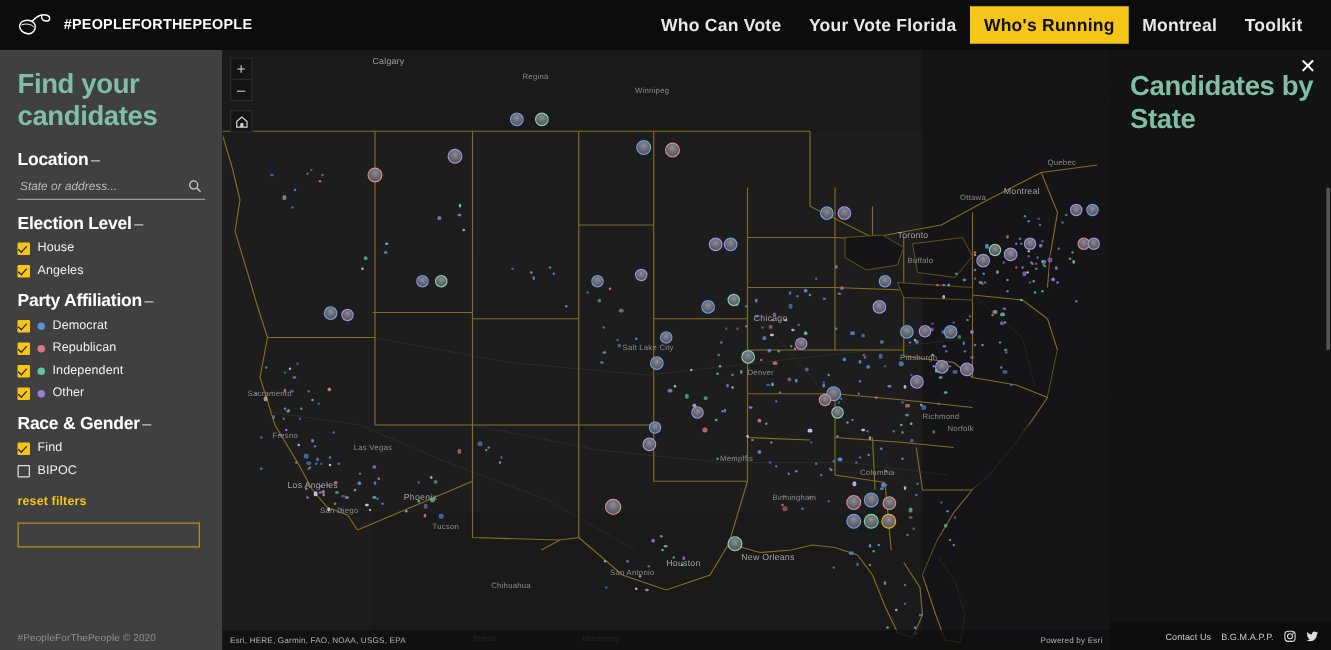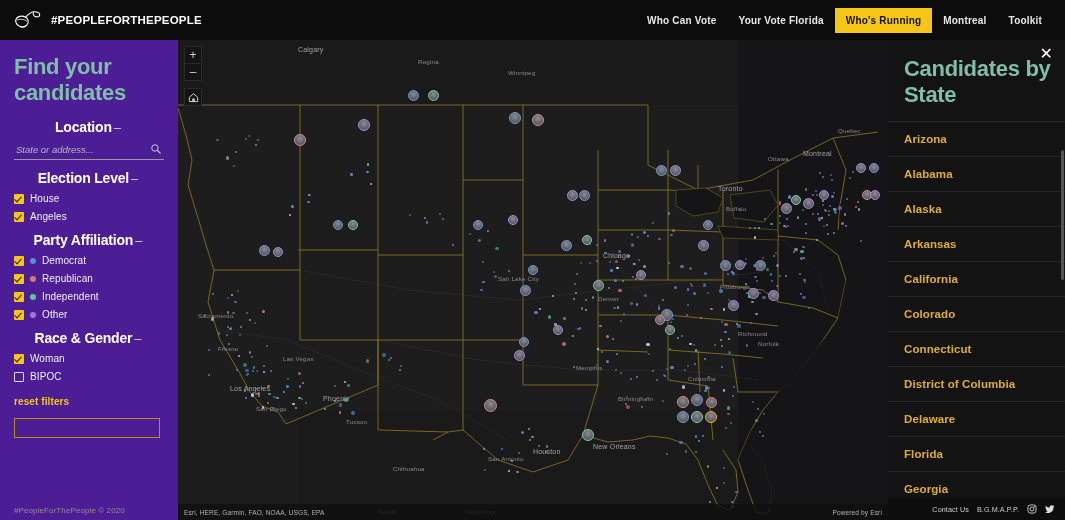--- a/index.html
+++ b/index.html
@@ -18,39 +18,39 @@
     z-index: 40;
   }
   .brand { display: flex; align-items: center; padding-left: 10px; gap: 7px; }
   .brand-logo { width: 34px; height: 26px; display: block; }
   .brand-text {
     color: #ffffff; font-size: 11.5px; font-weight: bold; letter-spacing: 0.2px;
     white-space: nowrap;
   }
   .navitems { margin-left: auto; display: flex; align-items: center; height: 40px; }
   .navitem {
-    color: #e8e8e8; font-size: 10px; font-weight: 600;
+    color: #e8e8e8; font-size: 14px; font-weight: 600;
     padding: 7px 11px; white-space: nowrap; letter-spacing: .2px;
     cursor: pointer;
   }
   .navitem.active { background: #f5c518; color: #111; }
   .navitems .navitem:last-child { margin-right: 12px; }
 
   
   .sidebar {
     position: absolute; top: 40px; left: 0; width: 178px; height: 480px;
-    background: #4c1d95; padding: 14px 14px 0 14px;
+    background: #404040; padding: 14px 14px 0 14px;
     overflow: hidden;
   }
   .panel-title {
     color: #7fbfa8; font-size: 22px; font-weight: bold; line-height: 1.17;
     letter-spacing: -0.3px; margin-bottom: 14px;
   }
   .sec-head {
-    display: flex; align-items: center; justify-content: center;
+    display: flex; align-items: center; justify-content: flex-start;
     margin-top: 10px; margin-bottom: 5px;
   }
   .sec-title { color: #ffffff; font-size: 14px; font-weight: bold; letter-spacing: -.2px; }
   .sec-toggle { color: #cfcfcf; font-size: 13px; line-height: 1; cursor: pointer; padding: 0 2px; }
 
   .searchrow {
     display: flex; align-items: center; justify-content: space-between;
     border-bottom: 1px solid #9a9a9a; padding: 3px 2px 4px 2px; margin-bottom: 4px;
   }
   .searchrow input {
@@ -248,21 +248,21 @@
       <span class="dot" style="background:#9b7ad9"></span>
       <span class="chk-label">Other</span>
     </div>
 
     <div class="sec-head">
       <span class="sec-title">Race &amp; Gender</span>
       <span class="sec-toggle">–</span>
     </div>
     <div class="chk-row">
       <span class="cbox"></span>
-      <span class="chk-label">Woman</span>
+      <span class="chk-label">Find</span>
     </div>
     <div class="chk-row">
       <span class="cbox off"></span>
       <span class="chk-label">BIPOC</span>
     </div>
 
     <div class="reset">reset filters</div>
     <div class="ghost-btn"></div>
     <div class="side-copy">#PeopleForThePeople © 2020</div>
   </div>
@@ -880,33 +880,20 @@
       <div class="attrbar">
         <span class="attr">Esri, HERE, Garmin, FAO, NOAA, USGS, EPA</span>
         <span class="attr">Powered by Esri</span>
       </div>
     </div>
   </div>
 
   <div class="rightpanel">
     <div class="rp-close">✕</div>
     <div class="rp-title">Candidates by State</div>
-    <div class="state-list">
-      <div class="state-item">Arizona</div>
-      <div class="state-item">Alabama</div>
-      <div class="state-item">Alaska</div>
-      <div class="state-item">Arkansas</div>
-      <div class="state-item">California</div>
-      <div class="state-item">Colorado</div>
-      <div class="state-item">Connecticut</div>
-      <div class="state-item">District of Columbia</div>
-      <div class="state-item">Delaware</div>
-      <div class="state-item">Florida</div>
-      <div class="state-item">Georgia</div>
-    </div>
     <div class="rp-scroll"></div>
     <div class="rp-footer">
       <a>Contact Us</a>
       <a>B.G.M.A.P.P.</a>
       <svg class="sicon" viewBox="0 0 16 16">
         <rect x="1.5" y="1.5" width="13" height="13" rx="4" fill="none" stroke="#ddd" stroke-width="1.4"></rect>
         <circle cx="8" cy="8" r="3.2" fill="none" stroke="#ddd" stroke-width="1.4"></circle>
         <circle cx="12" cy="4" r="1" fill="#ddd"></circle>
       </svg>
       <svg class="sicon" viewBox="0 0 16 16">

